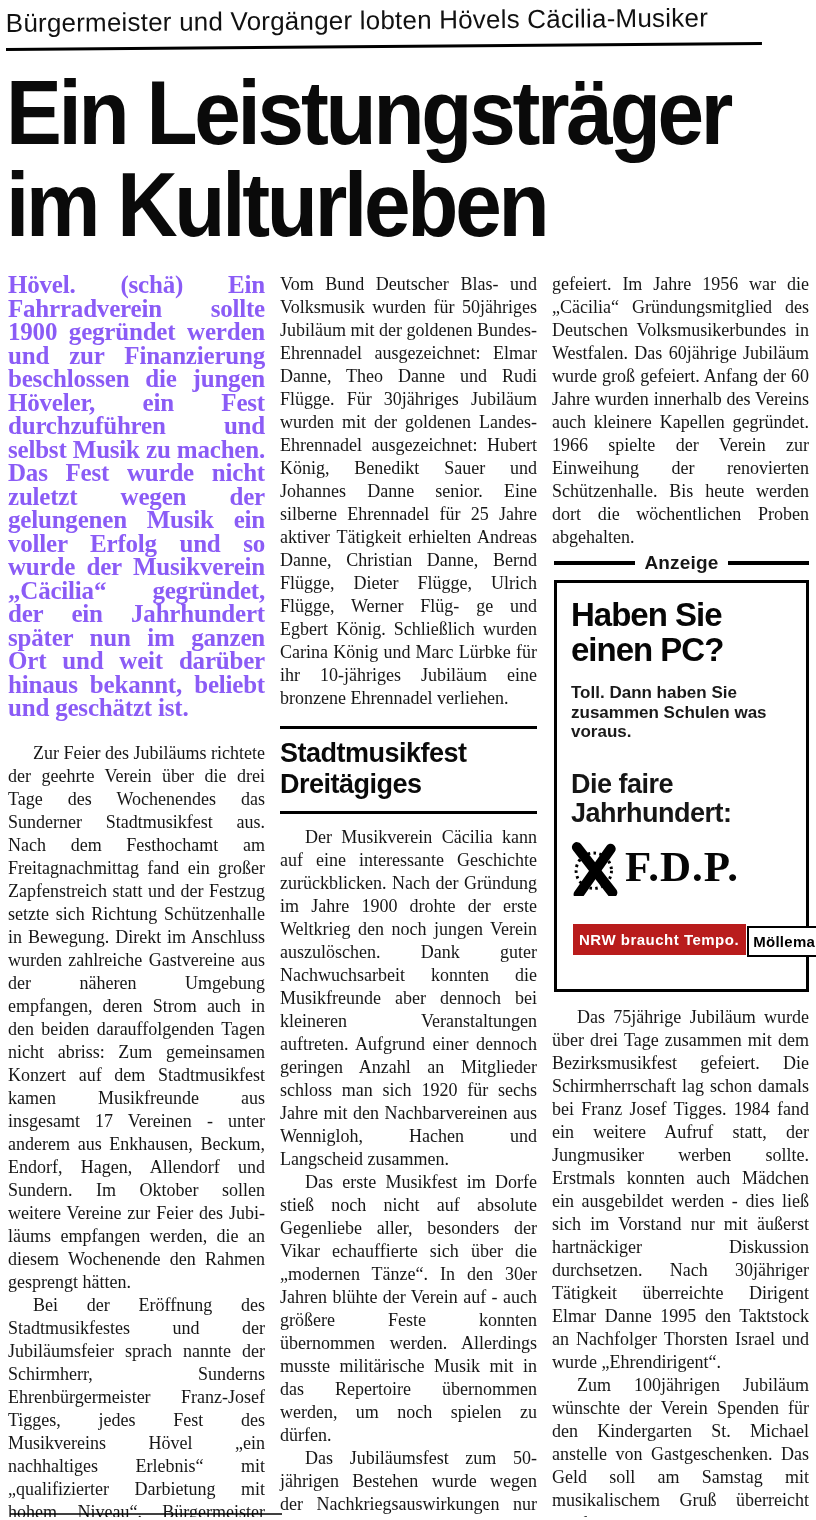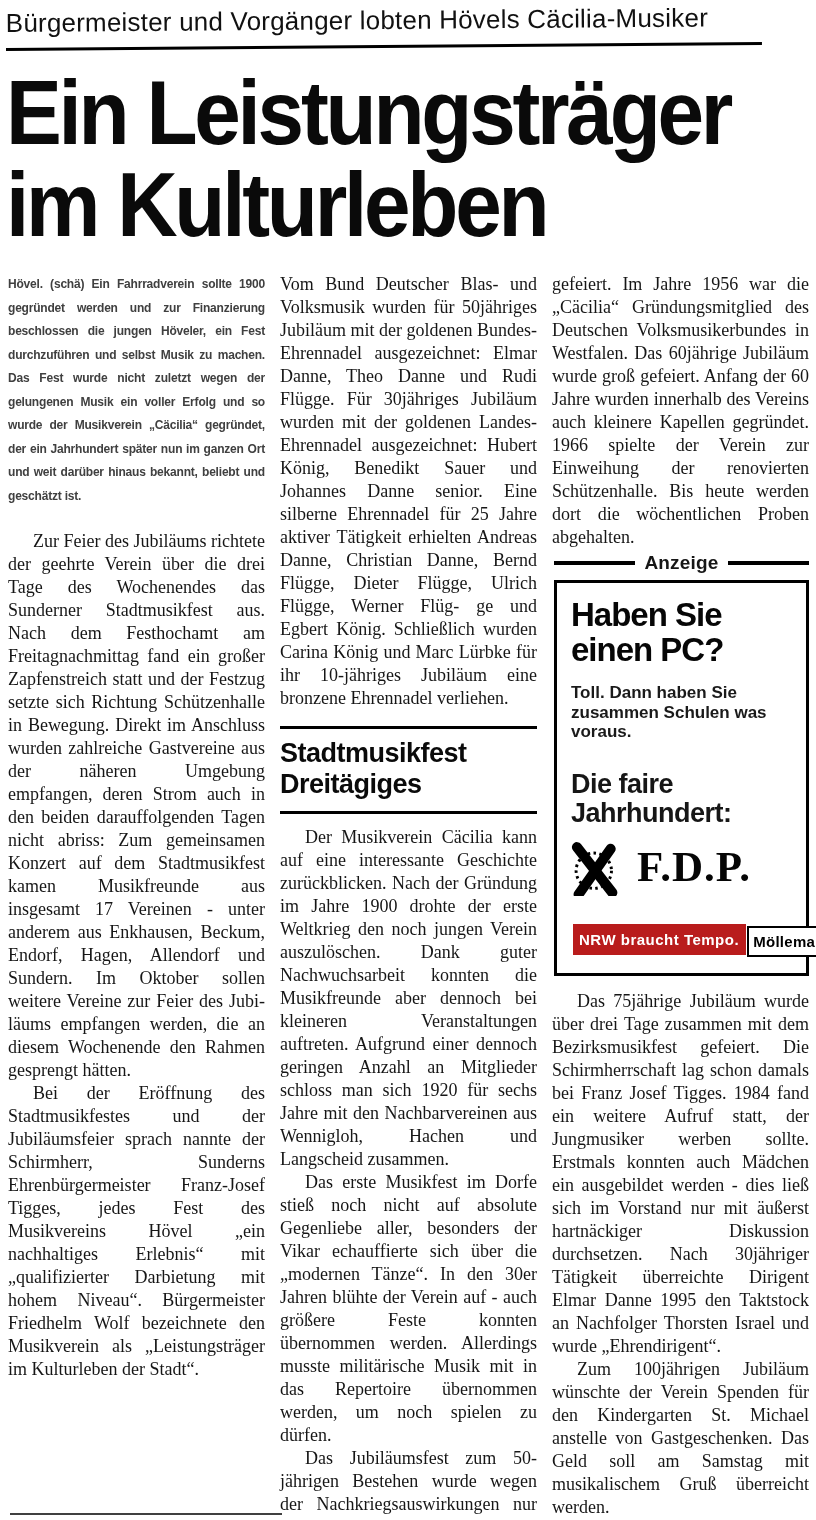--- a/index.html
+++ b/index.html
@@ -52,27 +52,27 @@
   .col {
     width:257px; min-width:257px;
     font-size:18px;
     line-height:23px;
     text-align:justify;
     color:#161616;
   }
   .col p { margin:0; }
   .indent { text-indent:25px; }
   .lead {
-    font-family:Liberation Sans, sans-serif;
-    font-weight:700;
-    font-size:12px;
+    font-family:Liberation Serif, serif;
+    font-weight:700;
+    font-size:25px;
     line-height:23.5px;
     letter-spacing:-0.2px;
     margin-bottom:22px !important;
-    color:#404040;
+    color:#8b5cf6;
   }
   
   .subhead {
     margin:16px 0 12px;
     border-top:3px solid #000;
     border-bottom:3px solid #000;
     padding:9px 0 11px;
     font-family:"Liberation Sans", sans-serif;
     font-weight:700;
     font-size:27px;
@@ -93,21 +93,21 @@
   .anzeige-bar { flex:1; height:4px; background:#000; }
   .anzeige-label {
     font-family:"Liberation Sans", sans-serif;
     font-weight:700;
     font-size:19px;
     letter-spacing:0.2px;
     white-space:nowrap;
   }
   .ad-box {
     border:3px solid #000;
-    padding:14px 12px 12px 14px;
+    padding:14px 12px 28px 14px;
     font-family:"Liberation Sans", sans-serif;
     text-align:left;
     background:#fff;
   }
   .ad-headline {
     font-weight:700;
     font-size:33px;
     line-height:35px;
     letter-spacing:-1px;
     color:#060606;
@@ -122,21 +122,21 @@
   .ad-claim {
     margin-top:28px;
     font-weight:700;
     font-size:27px;
     line-height:29px;
     letter-spacing:-0.5px;
   }
   .fdp-row {
     display:flex;
     align-items:center;
-    gap:12px;
+    gap:0;
     margin-top:4px;
   }
   .fdp-text {
     font-family:"Liberation Serif", serif;
     font-weight:700;
     font-size:43px;
     letter-spacing:1px;
     color:#050505;
   }
   .slogan-row {

